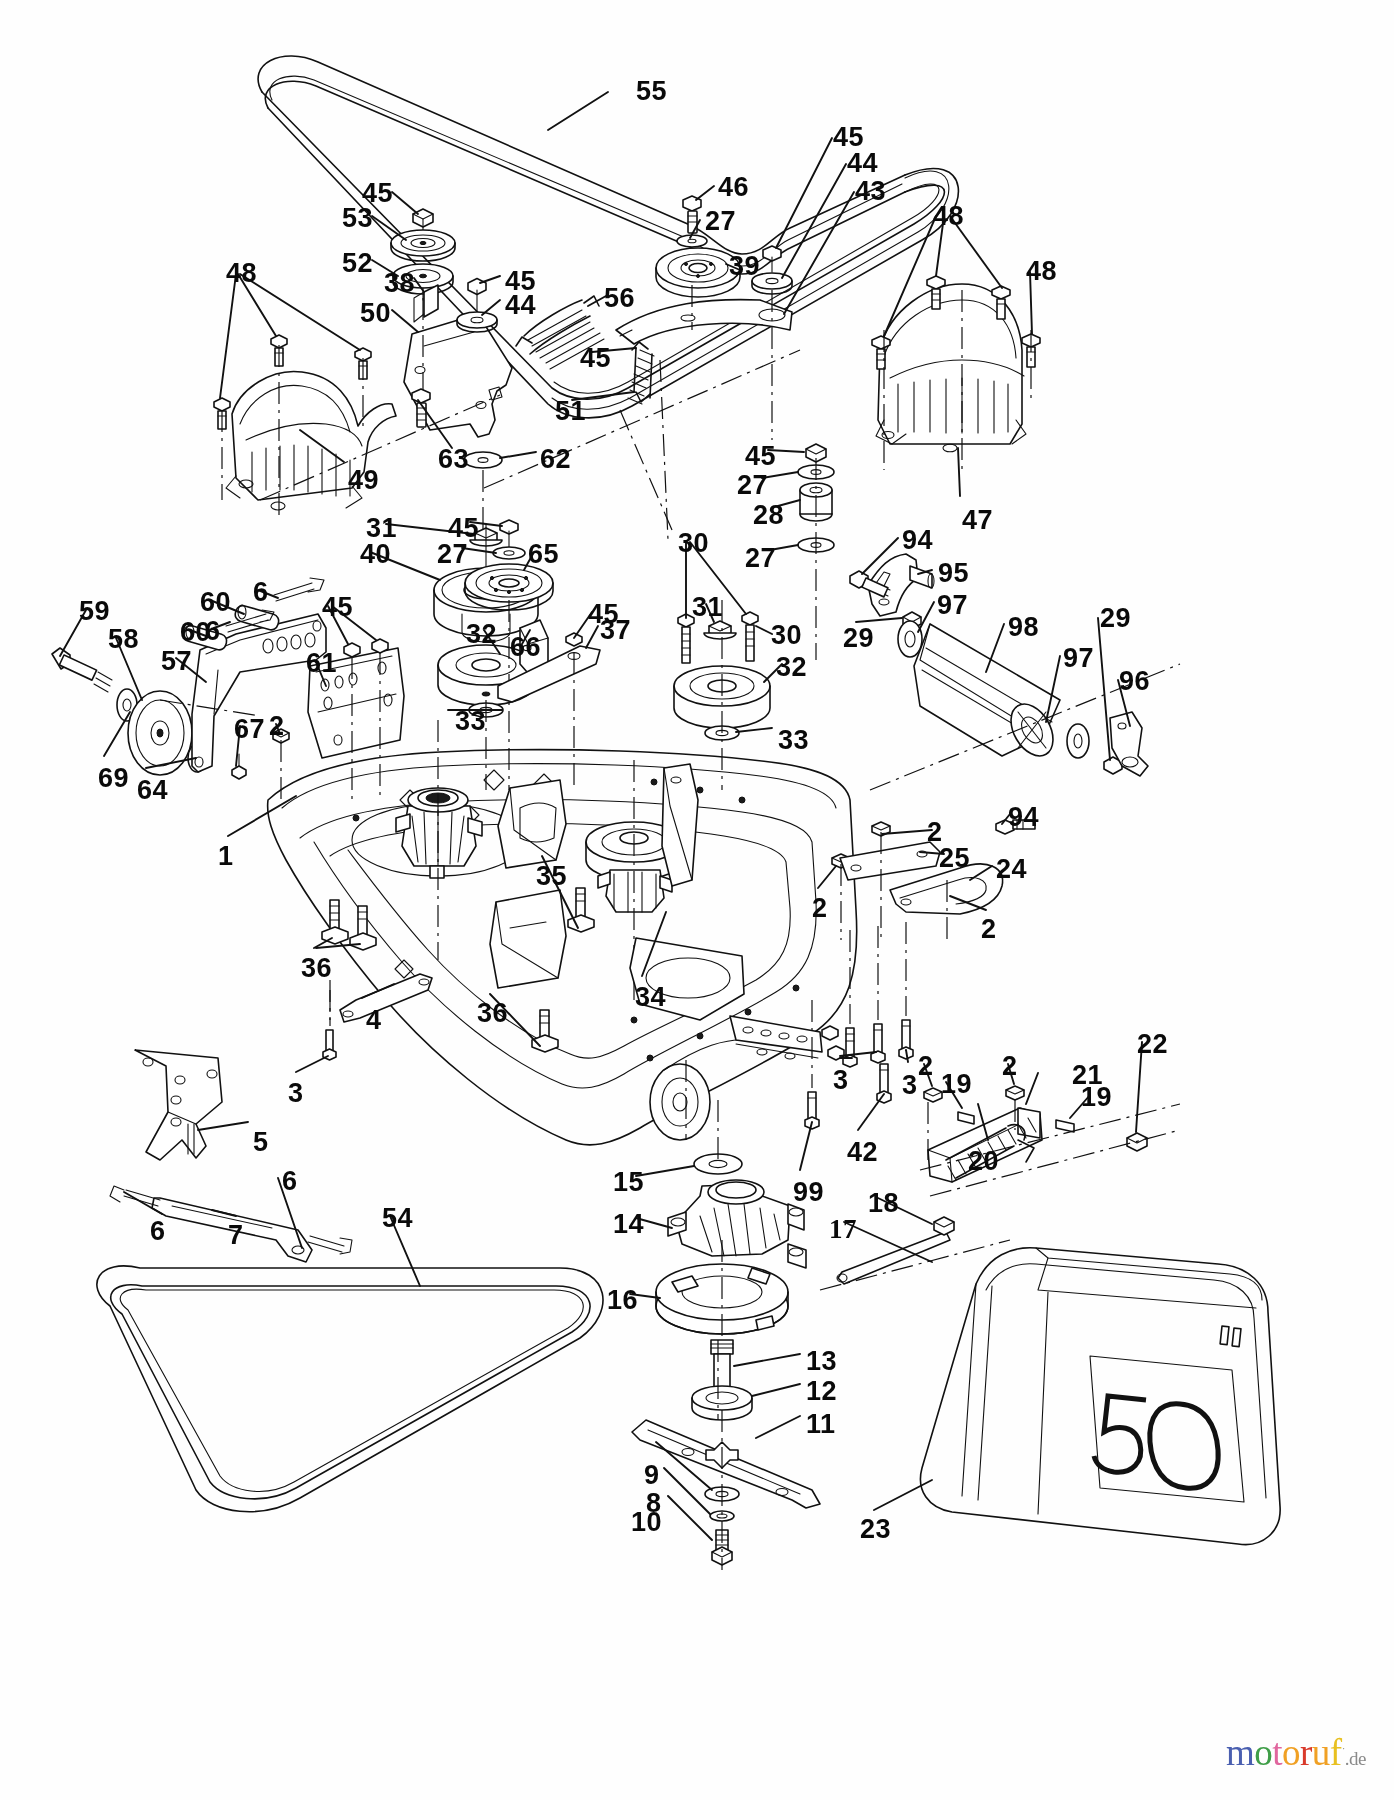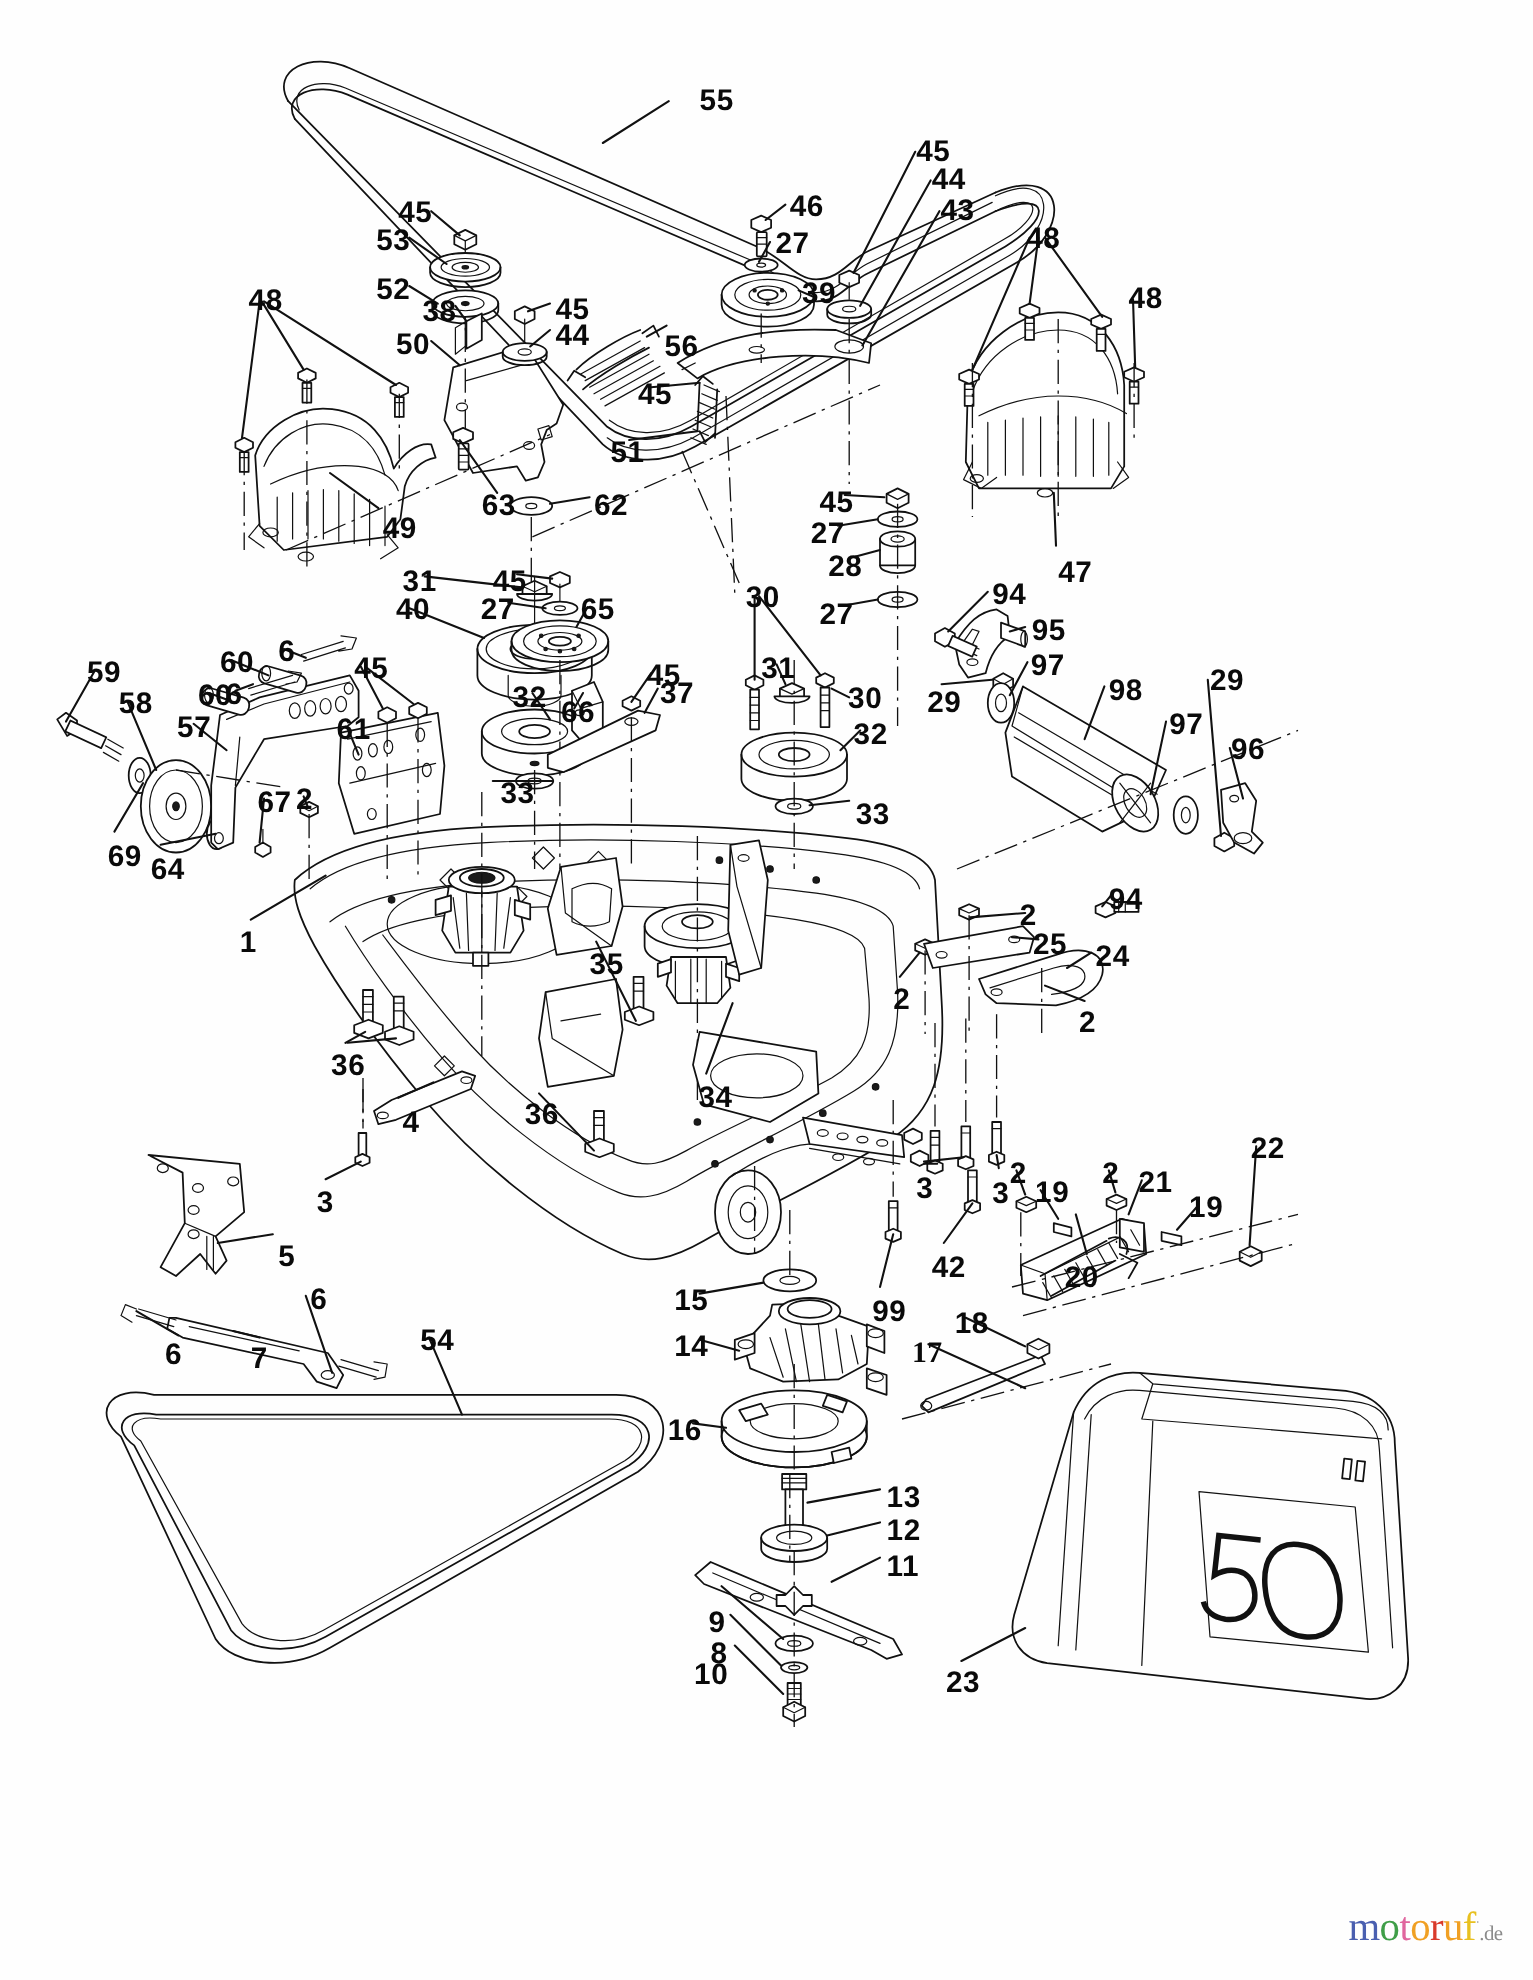--- a/index.html
+++ b/index.html
@@ -845,21 +845,21 @@
       <div class="lbl" style="left: 718px; top: 174px;">46</div>
       <div class="lbl" style="left: 705px; top: 208px;">27</div>
       <div class="lbl" style="left: 729px; top: 253px;">39</div>
       <div class="lbl" style="left: 833px; top: 124px;">45</div>
       <div class="lbl" style="left: 847px; top: 150px;">44</div>
       <div class="lbl" style="left: 855px; top: 178px;">43</div>
       <div class="lbl" style="left: 933px; top: 203px;">48</div>
       <div class="lbl" style="left: 1026px; top: 258px;">48</div>
       <div class="lbl" style="left: 226px; top: 260px;">48</div>
       <div class="lbl" style="left: 348px; top: 467px;">49</div>
-      <div class="lbl" style="left: 604px; top: 302px;">56</div>
+      <div class="lbl" style="left: 604px; top: 285px;">56</div>
       <div class="lbl" style="left: 580px; top: 345px;">45</div>
       <div class="lbl" style="left: 555px; top: 398px;">51</div>
       <div class="lbl" style="left: 438px; top: 446px;">63</div>
       <div class="lbl" style="left: 540px; top: 446px;">62</div>
       <div class="lbl" style="left: 962px; top: 507px;">47</div>
       <div class="lbl" style="left: 745px; top: 443px;">45</div>
       <div class="lbl" style="left: 737px; top: 472px;">27</div>
       <div class="lbl" style="left: 753px; top: 502px;">28</div>
       <div class="lbl" style="left: 745px; top: 545px;">27</div>
       <div class="lbl" style="left: 366px; top: 515px;">31</div>
@@ -917,21 +917,21 @@
       <div class="lbl" style="left: 996px; top: 856px;">24</div>
       <div class="lbl" style="left: 981px; top: 916px;">2</div>
       <div class="lbl" style="left: 833px; top: 1067px;">3</div>
       <div class="lbl" style="left: 902px; top: 1072px;">3</div>
       <div class="lbl" style="left: 847px; top: 1139px;">42</div>
       <div class="lbl" style="left: 793px; top: 1179px;">99</div>
       <div class="lbl" style="left: 918px; top: 1053px;">2</div>
       <div class="lbl" style="left: 941px; top: 1071px;">19</div>
       <div class="lbl" style="left: 968px; top: 1148px;">20</div>
       <div class="lbl" style="left: 1002px; top: 1053px;">2</div>
-      <div class="lbl" style="left: 1035px; top: 1062px; text-align: right;">21</div>
+      <div class="lbl" style="left: 1072px; top: 1062px; text-align: right;">21</div>
       <div class="lbl" style="left: 1081px; top: 1084px;">19</div>
       <div class="lbl" style="left: 1137px; top: 1031px;">22</div>
       <div class="lbl" style="left: 868px; top: 1190px;">18</div>
       <div class="lbl" style="left: 829px; top: 1216px; font-family: Liberation Serif, serif;">17</div>
       <div class="lbl" style="left: 860px; top: 1516px;">23</div>
       <div class="lbl" style="left: 613px; top: 1169px;">15</div>
       <div class="lbl" style="left: 613px; top: 1211px;">14</div>
       <div class="lbl" style="left: 607px; top: 1287px;">16</div>
       <div class="lbl" style="left: 806px; top: 1348px;">13</div>
       <div class="lbl" style="left: 806px; top: 1378px;">12</div>

